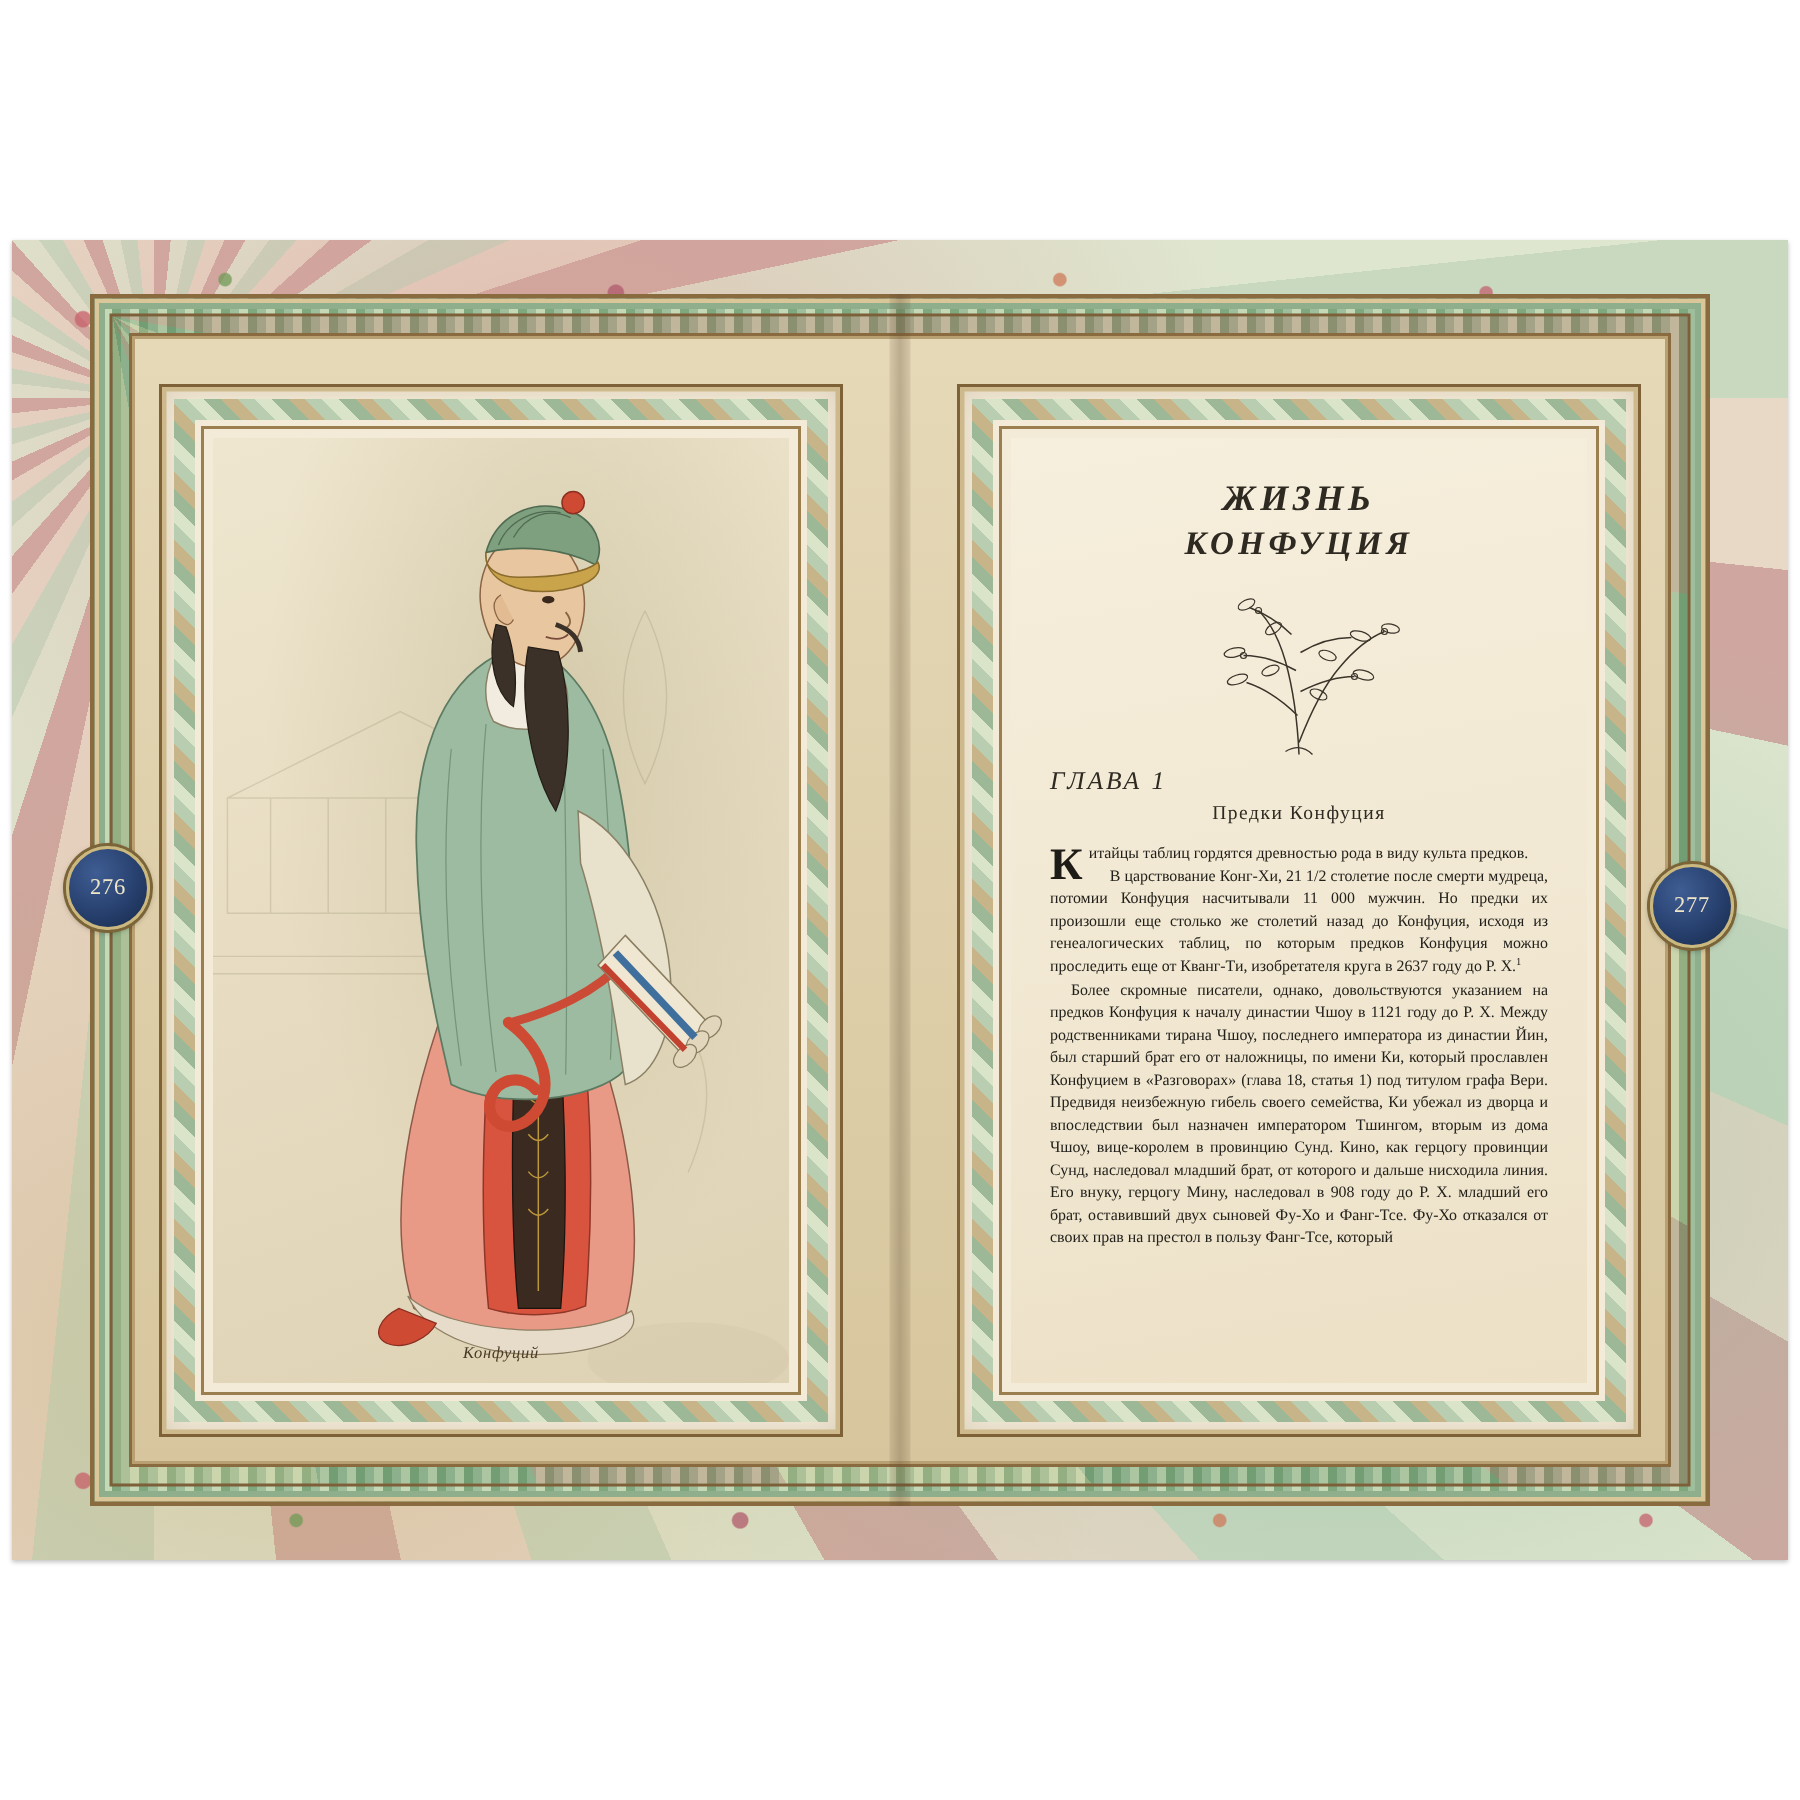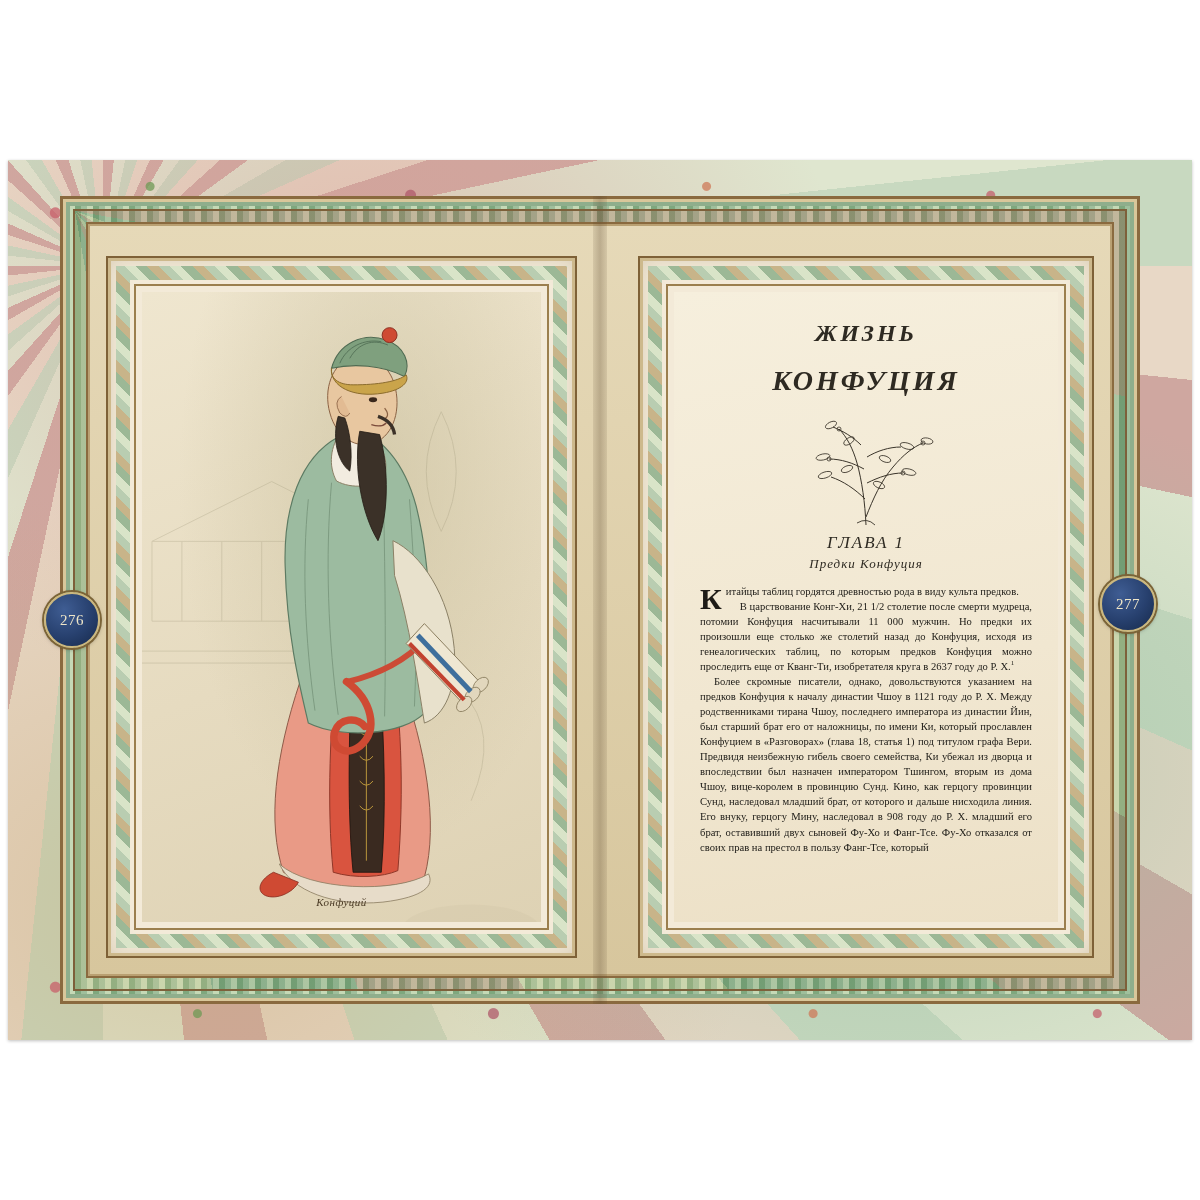--- a/index.html
+++ b/index.html
@@ -90,21 +90,21 @@
 
   .panel {
     position: absolute;
     top: 96px;
     bottom: 82px;
     background: #f3ead8;
     border: 2px solid #7e6137;
     box-shadow: inset 0 0 0 3px #cdb98c, inset 0 0 22px rgba(120,95,55,0.22);
     overflow: hidden;
   }
-  .panel-left  { left: 98px;  width: 452px; padding-left: 15px; }
+  .panel-left  { left: 98px;  width: 452px; }
   .panel-right { right: 98px; width: 452px; }
 
   
   .panel::before {
     content: "";
     position: absolute;
     inset: 8px;
     border: 14px solid transparent;
     border-image:
       repeating-linear-gradient(45deg, #b9cdb1 0 8px, #d9e4c8 8px 16px, #9cb896 16px 24px, #c8b489 24px 32px) 14;
@@ -164,42 +164,41 @@
   .book-title {
     text-align: center;
     margin-top: 10px;
     font-family: "Liberation Serif", serif;
     font-style: italic;
     font-weight: bold;
     color: #2e2a22;
     letter-spacing: 3px;
   }
   .book-title .l1 { font-size: 24px; display: block; }
-  .book-title .l2 { font-size: 28px; display: block; margin-top: 18px; }
+  .book-title .l2 { font-size: 22px; display: block; margin-top: 2px; }
 
   .vignette {
     margin: 10px auto 6px auto;
     width: 210px;
     height: 120px;
     display: block;
   }
 
   .chapter-label {
-    text-align: center;
+    text-align: left;
     font-family: "Liberation Serif", serif;
     font-style: italic;
     font-size: 17px;
     letter-spacing: 2px;
     color: #2e2a22;
     margin-top: 2px;
   }
   .chapter-sub {
     text-align: center;
     font-family: "Liberation Serif", serif;
-    font-style: italic;
     font-size: 13px;
     letter-spacing: 1px;
     color: #2e2a22;
     margin-top: 3px;
     margin-bottom: 12px;
   }
 
   .body-text {
     font-family: "Liberation Serif", serif;
     font-size: 10.6px;
@@ -231,21 +230,21 @@
     border: 2px solid #cbb87f;
     box-shadow: 0 0 0 2px #7b6437, 0 1px 4px rgba(0,0,0,0.5);
     display: flex;
     align-items: center;
     justify-content: center;
     color: #efe6c8;
     font-family: "Liberation Serif", serif;
     font-size: 15px;
     letter-spacing: 0.5px;
   }
-  .medallion-left  { left: 36px;  top: 404px; margin-top: 28px; }
+  .medallion-left  { left: 36px;  top: 404px; }
   .medallion-right { right: 36px; top: 416px; }
 
   .gutter {
     position: absolute;
     left: 50%;
     top: 36px;
     bottom: 36px;
     width: 14px;
     transform: translateX(-50%);
     background: linear-gradient(90deg, rgba(90,70,45,0.12), rgba(90,70,45,0.30), rgba(90,70,45,0.12));

